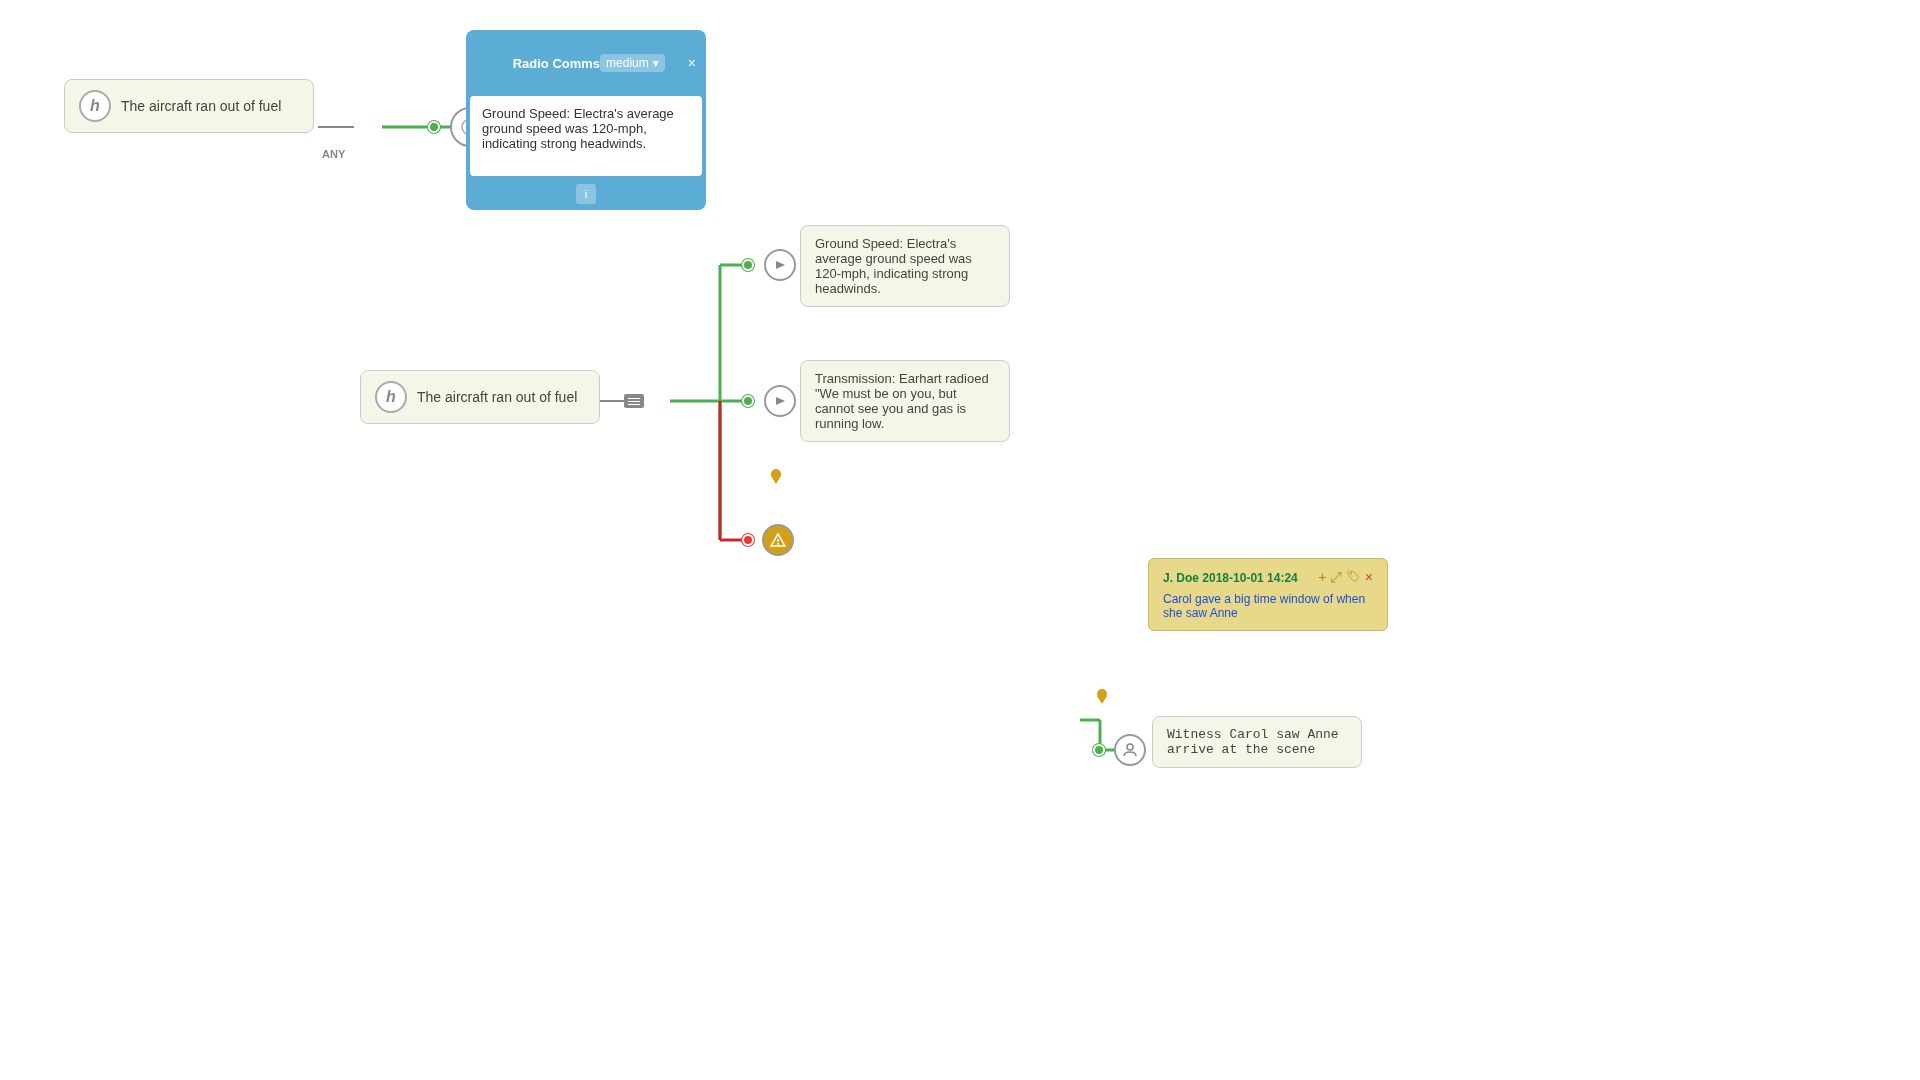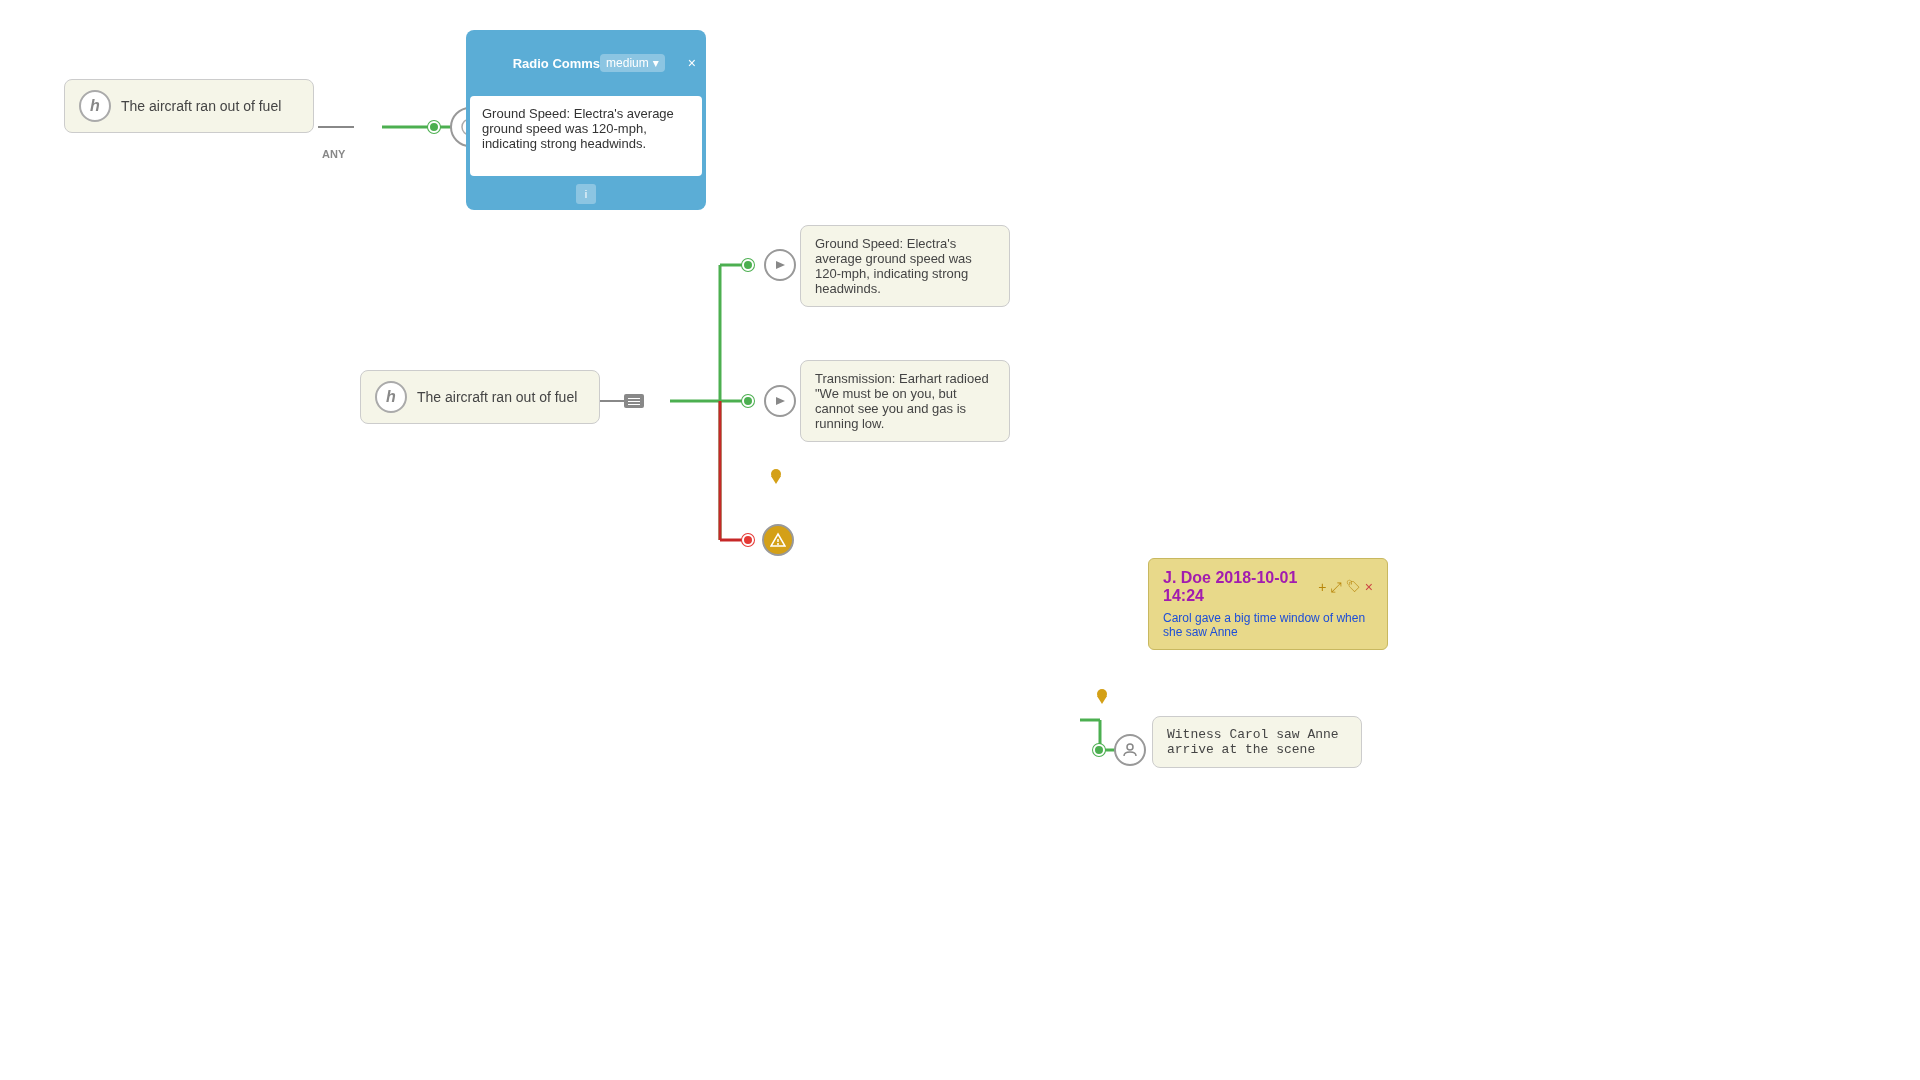--- a/index.html
+++ b/index.html
@@ -163,22 +163,22 @@
       max-width: 240px;
       min-width: 220px;
     }
     .note-header {
       display: flex;
       align-items: center;
       justify-content: space-between;
       margin-bottom: 6px;
     }
     .note-author {
-      color: #a21caf;
-      font-size: 16px;
+      color: #15803d;
+      font-size: 12px;
       font-weight: 600;
     }
     .note-actions {
       display: flex;
       gap: 4px;
     }
     .note-action-btn {
       color: #b8860b;
       cursor: pointer;
       font-size: 14px;

